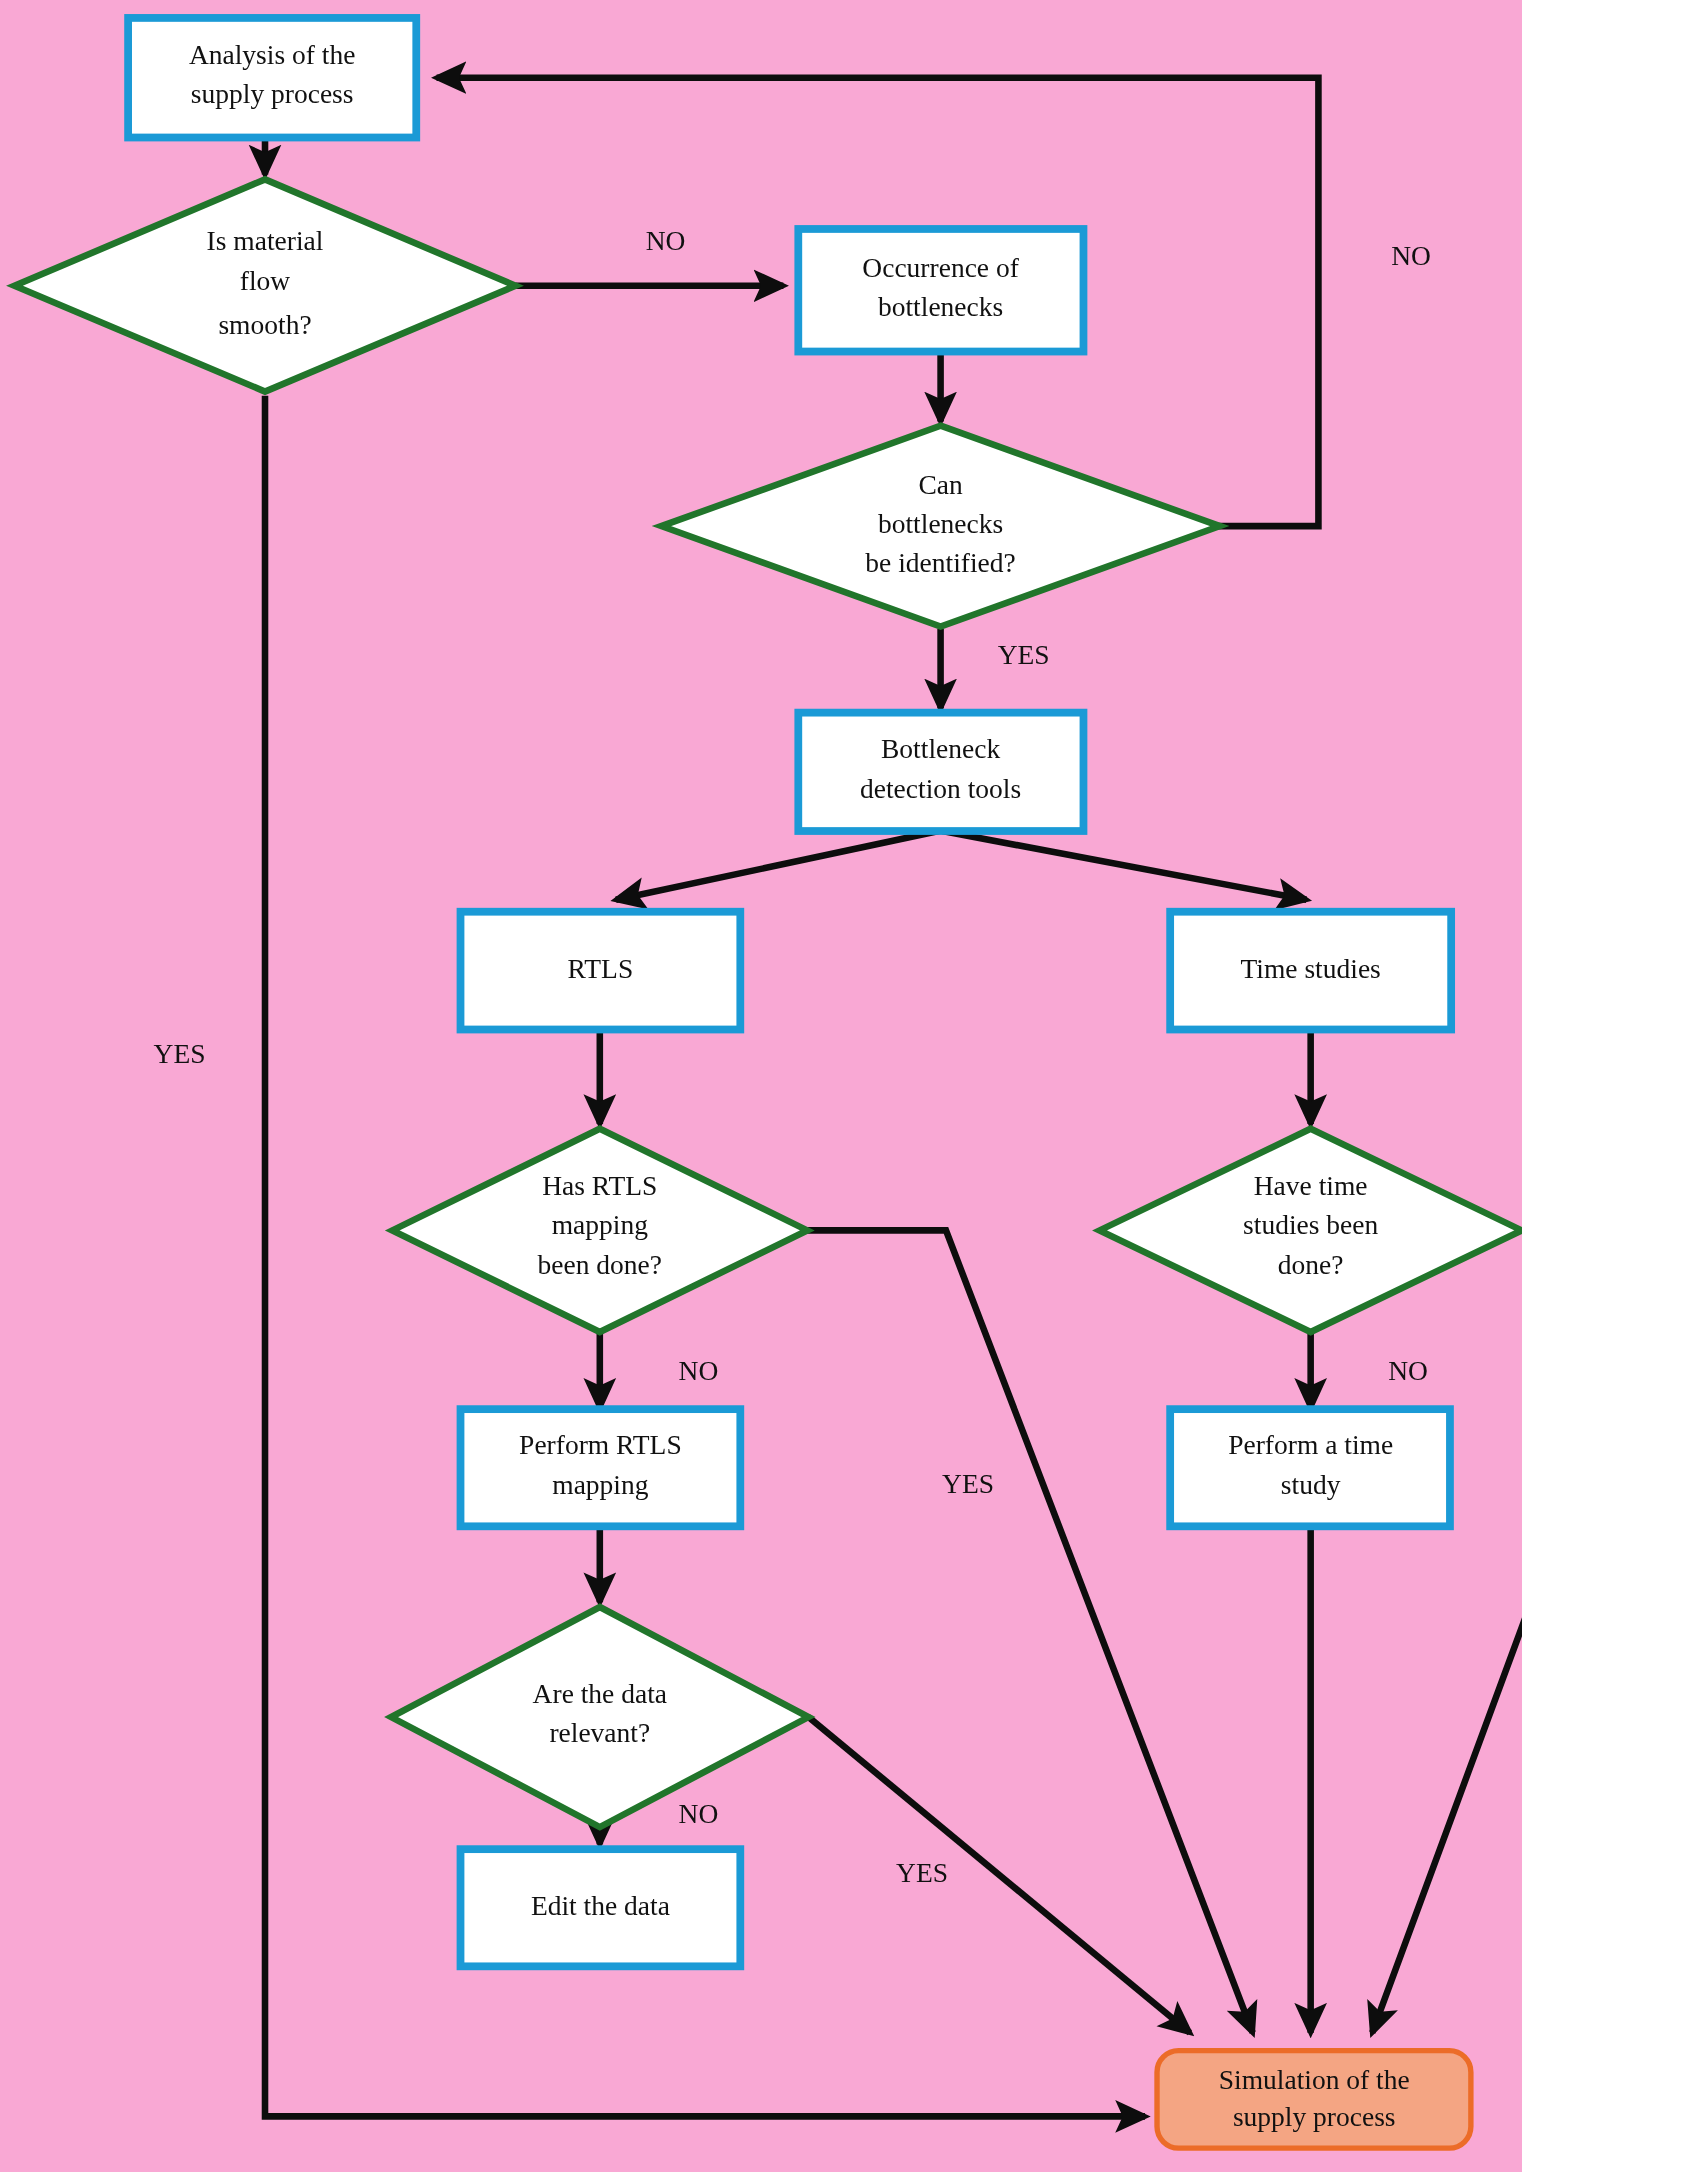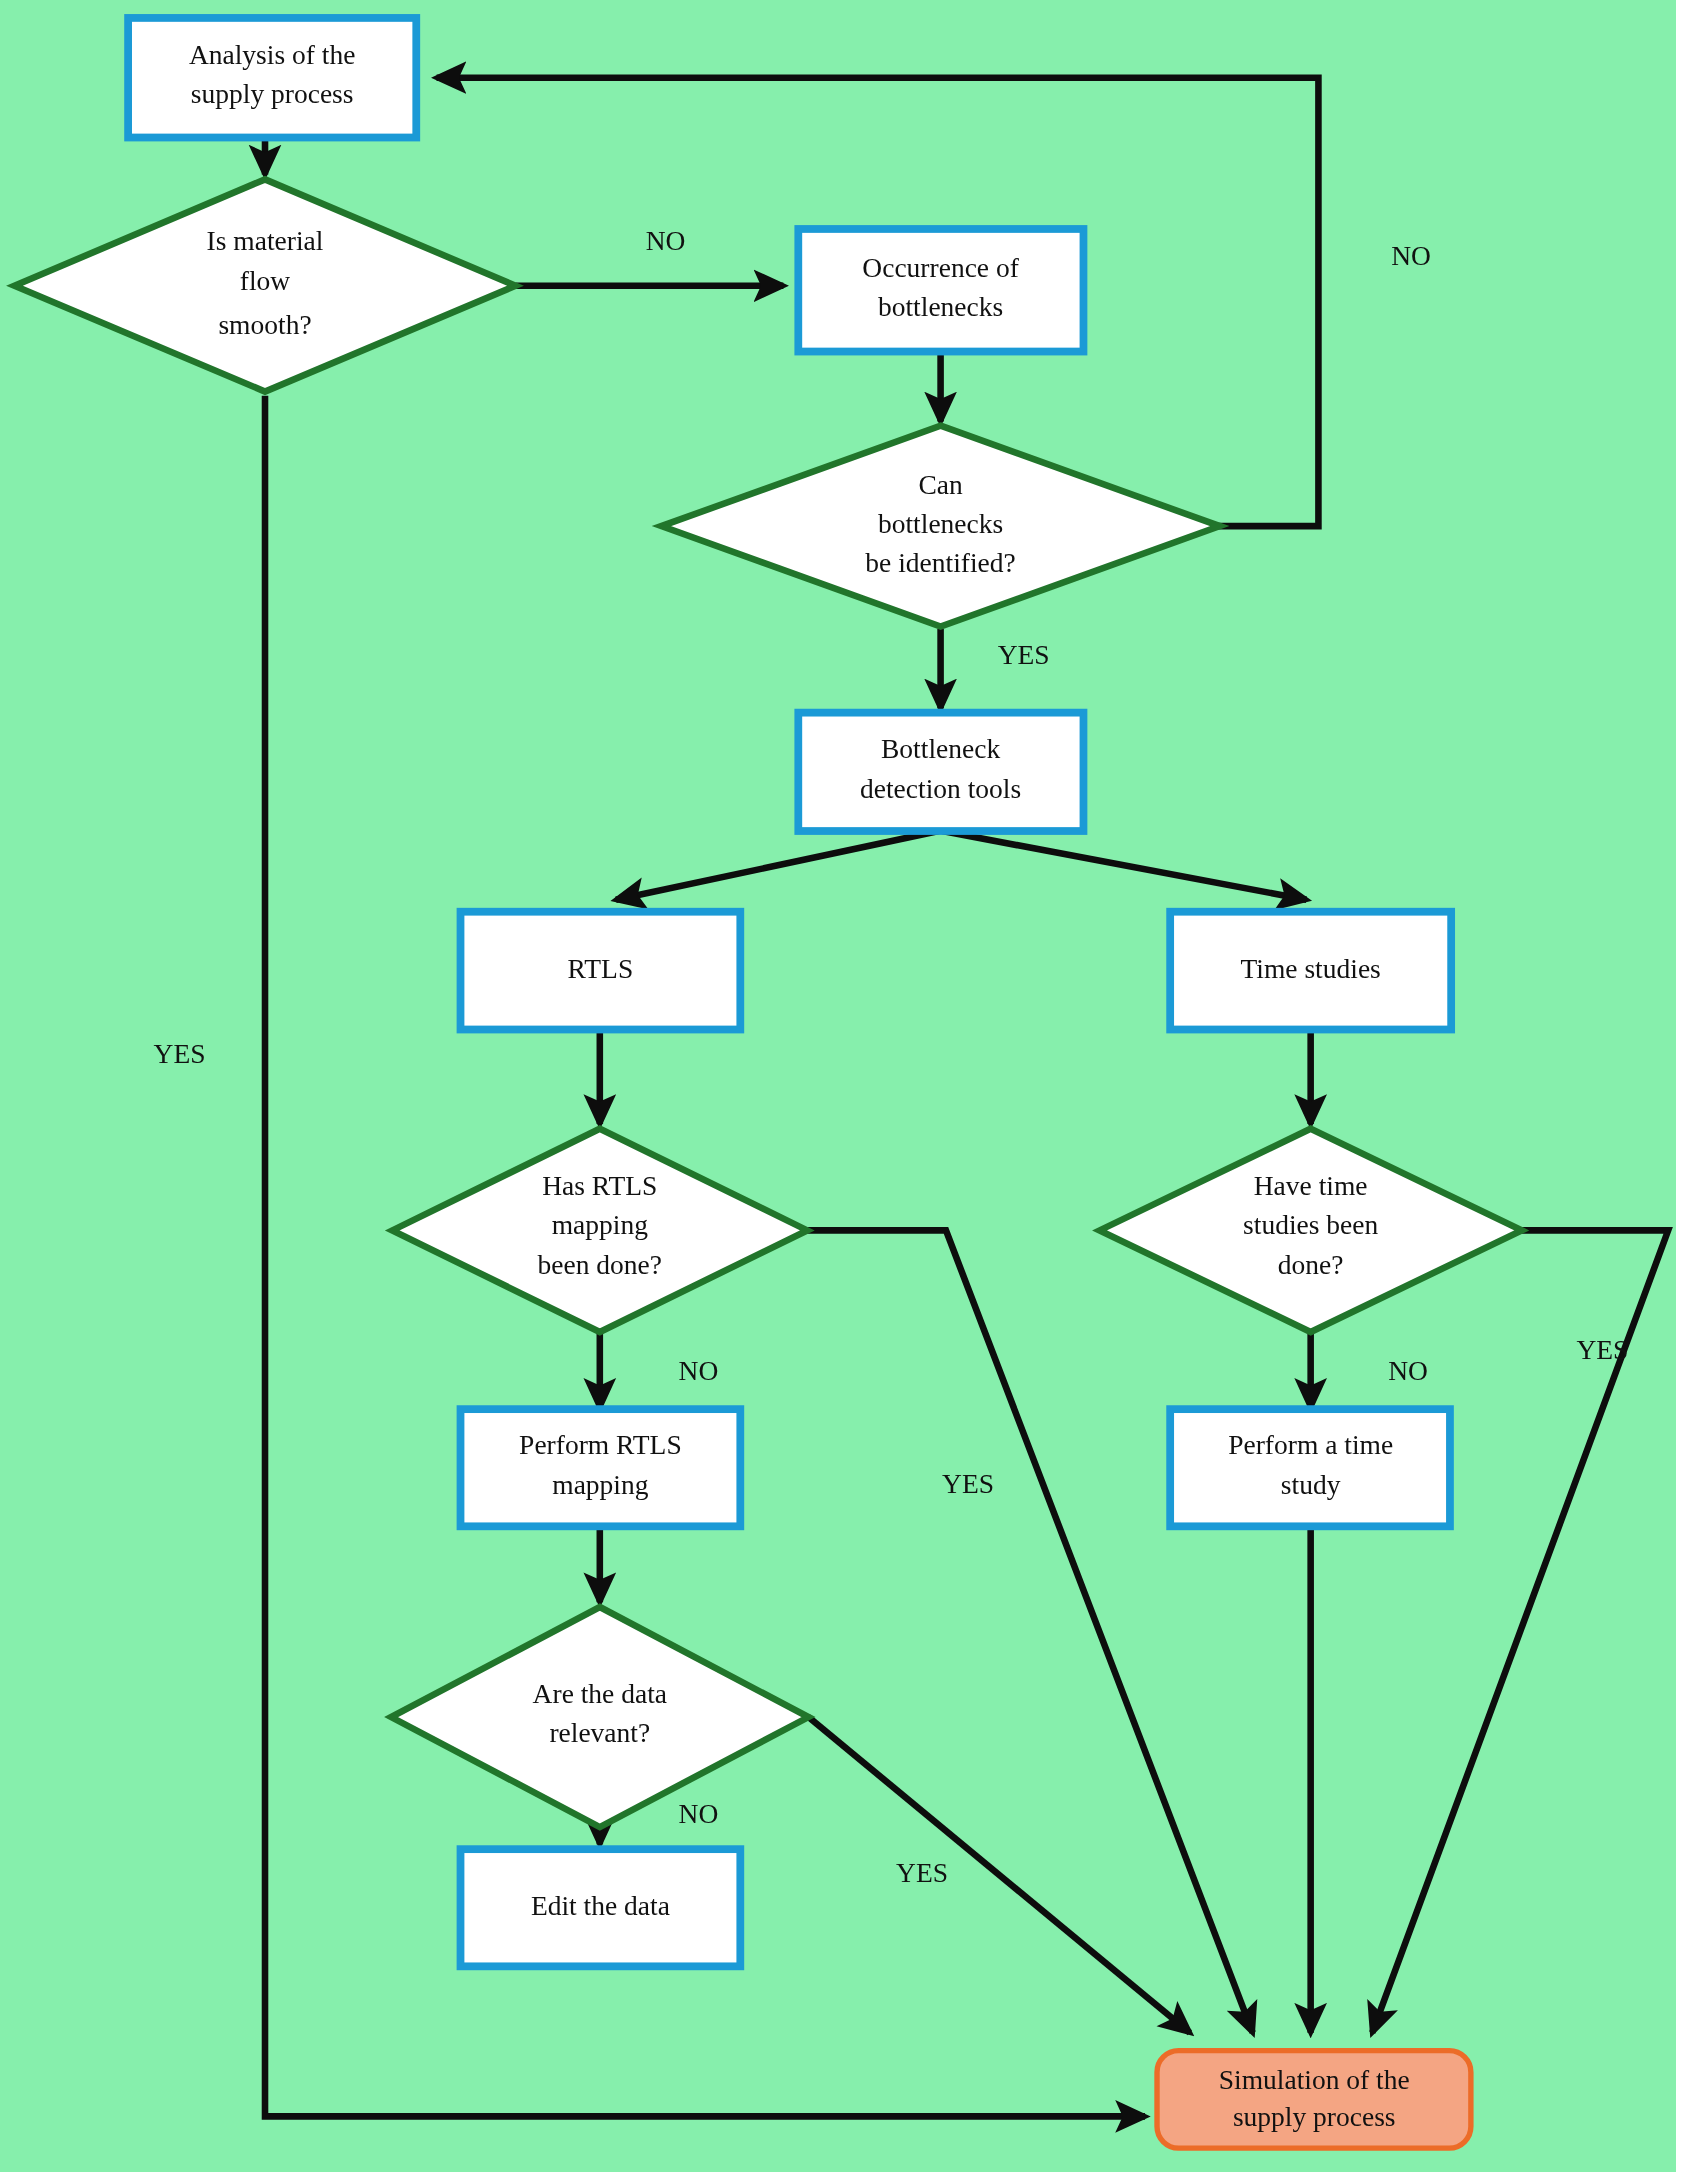--- a/index.html
+++ b/index.html
@@ -5,23 +5,23 @@
   html, body {
     margin: 0;
     padding: 0;
     background: #ffffff;
   }
   body {
     font-family: "Liberation Serif", "DejaVu Serif", serif;
   }
   #flowchart-root {
     position: relative;
-    width: 1676px;
+    width: 1522px;
     height: 2172px;
-    background: #86efac;
+    background: #f9a8d4;
     overflow: hidden;
   }
   svg.diagram {
     position: absolute;
     top: 0;
     left: 0;
     width: 1706px;
     height: 2172px;
   }
   .node-text {

